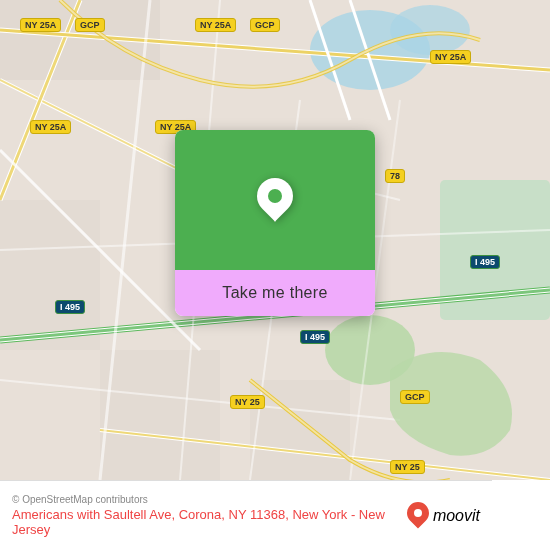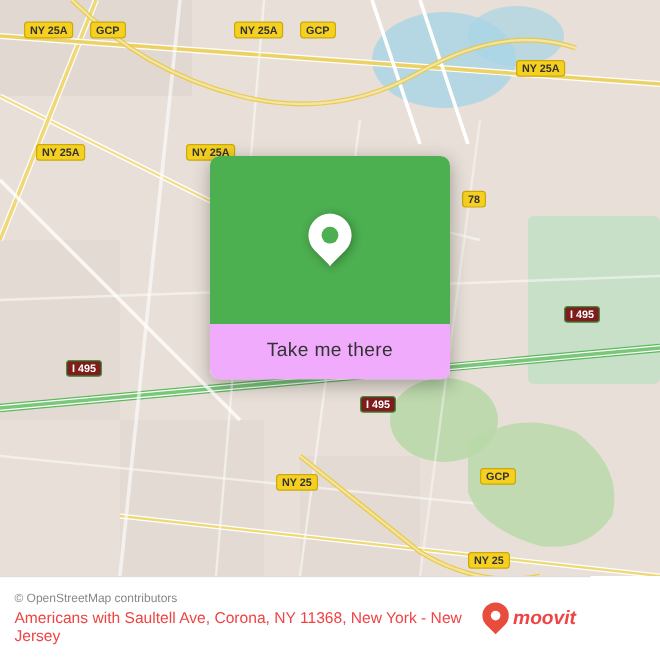--- a/index.html
+++ b/index.html
@@ -158,43 +158,43 @@
     .moovit-pin-inner {
       width: 8px;
       height: 8px;
       background: white;
       border-radius: 50%;
       transform: rotate(45deg);
     }
 
     .moovit-text {
       font-size: 16px;
-      font-weight: bold;
-      color: #ef4444;
+      font-weight: normal;
+      color: #000000;
       font-style: italic;
     }
 
     
     .road-badge {
       position: absolute;
       border-radius: 3px;
       font-size: 9px;
       font-weight: bold;
       padding: 1px 4px;
       color: #333;
       z-index: 5;
     }
 
     .road-badge-yellow {
       background: #f5d020;
       border: 1px solid #c9aa0a;
     }
 
     .road-badge-green {
-      background: #7f1d1d;
+      background: #0c4a6e;
       border: 1px solid #3d9140;
       color: white;
     }
   </style>
 </head>
 <body>
 
 <div id="map-container">
 
   <svg class="map-svg" viewBox="0 0 550 480" xmlns="http://www.w3.org/2000/svg">
@@ -250,21 +250,21 @@
   </svg>
 
   <div id="road-badges-container">
       <div class="road-badge road-badge-yellow" style="top: 18px; left: 20px;">NY 25A</div>
       <div class="road-badge road-badge-yellow" style="top: 18px; left: 195px;">NY 25A</div>
       <div class="road-badge road-badge-yellow" style="top: 18px; left: 75px;">GCP</div>
       <div class="road-badge road-badge-yellow" style="top: 18px; left: 250px;">GCP</div>
       <div class="road-badge road-badge-yellow" style="top: 390px; left: 400px;">GCP</div>
       <div class="road-badge road-badge-yellow" style="top: 120px; left: 30px;">NY 25A</div>
       <div class="road-badge road-badge-yellow" style="top: 120px; left: 155px;">NY 25A</div>
-      <div class="road-badge road-badge-yellow" style="top: 159px; left: 385px;">78</div>
+      <div class="road-badge road-badge-yellow" style="top: 169px; left: 385px;">78</div>
       <div class="road-badge road-badge-yellow" style="top: 50px; left: 430px;">NY 25A</div>
       <div class="road-badge road-badge-green" style="top: 300px; left: 55px;">I 495</div>
       <div class="road-badge road-badge-green" style="top: 255px; left: 470px;">I 495</div>
       <div class="road-badge road-badge-green" style="top: 330px; left: 300px;">I 495</div>
       <div class="road-badge road-badge-yellow" style="top: 395px; left: 230px;">NY 25</div>
       <div class="road-badge road-badge-yellow" style="top: 460px; left: 390px;">NY 25</div>
     </div>
 
   <div id="location-card">
     <div id="card-map-preview">

